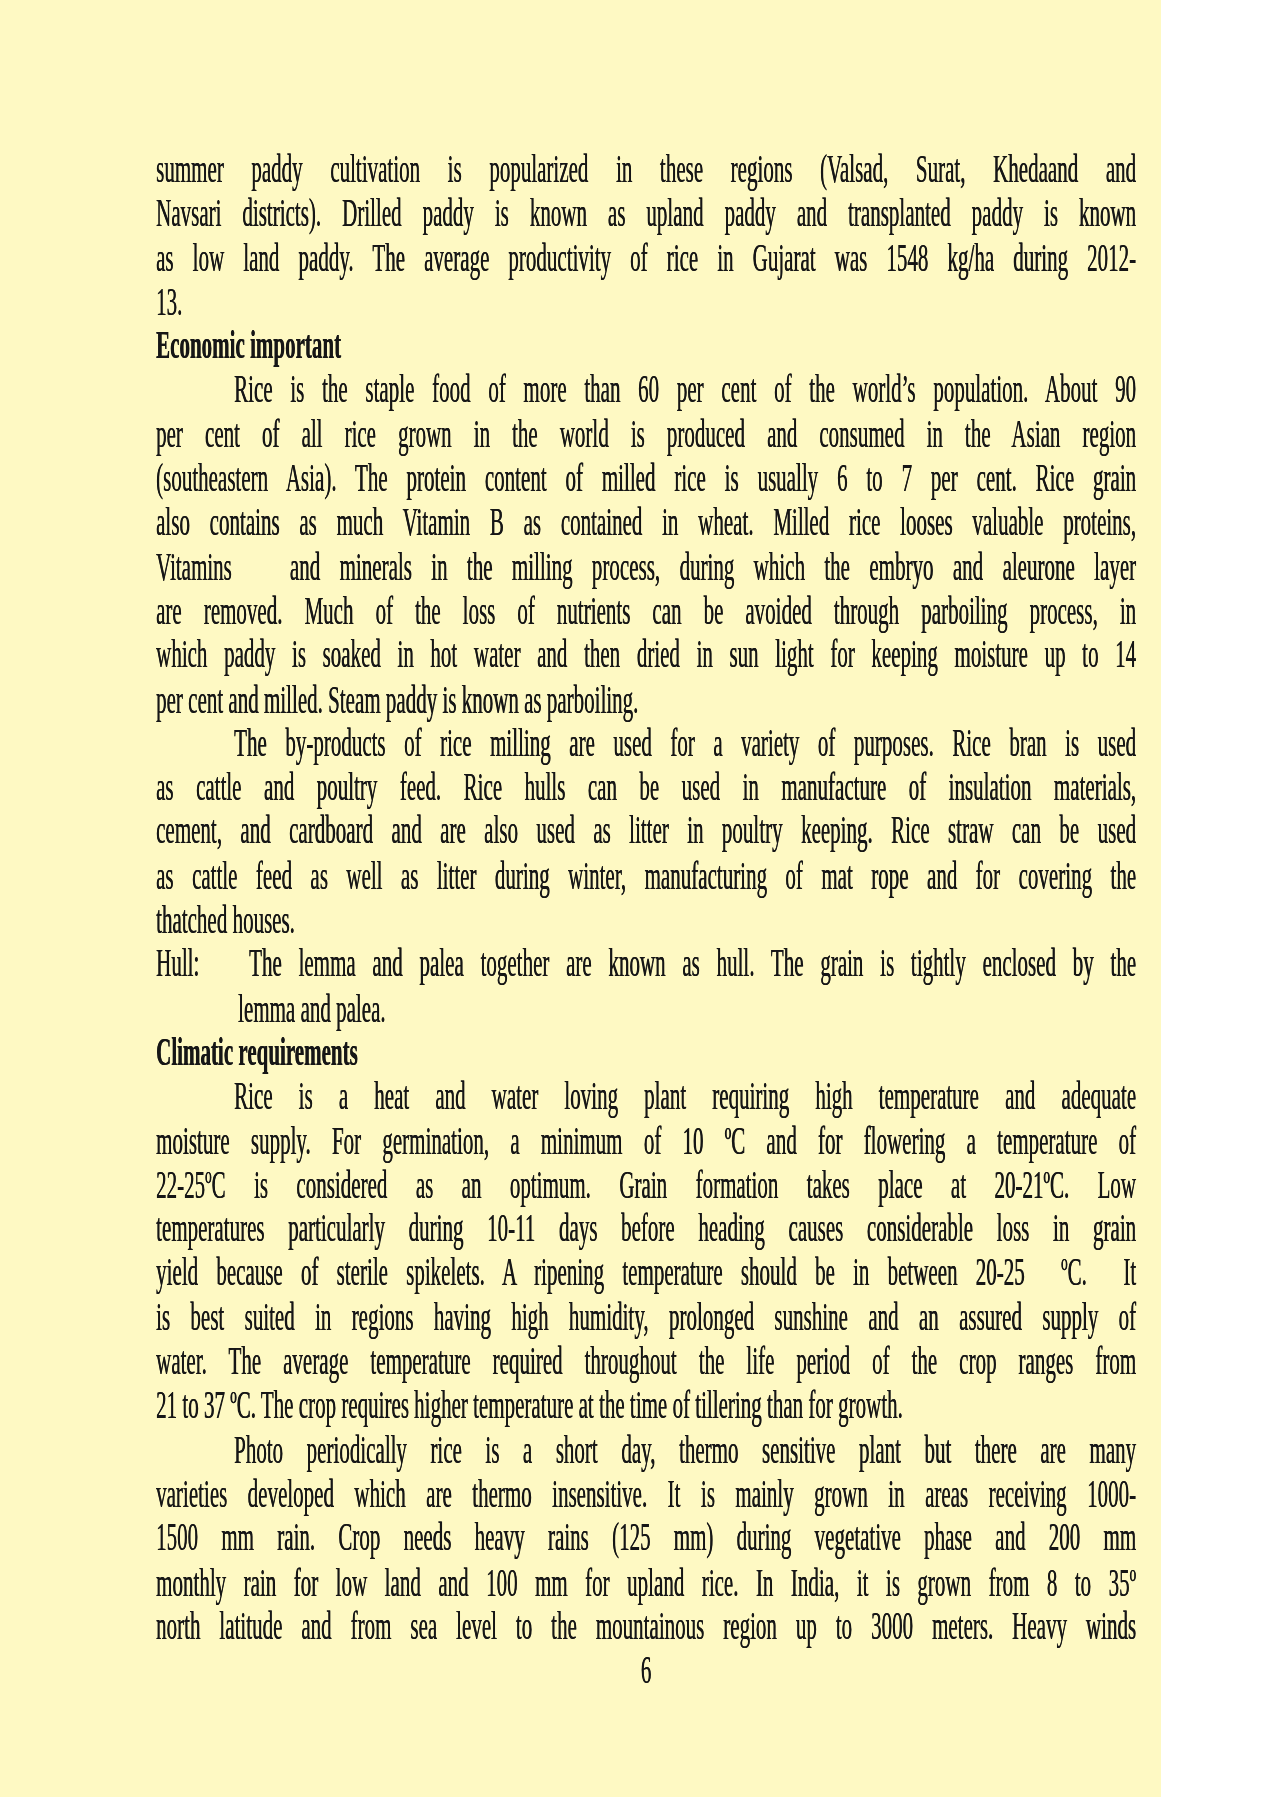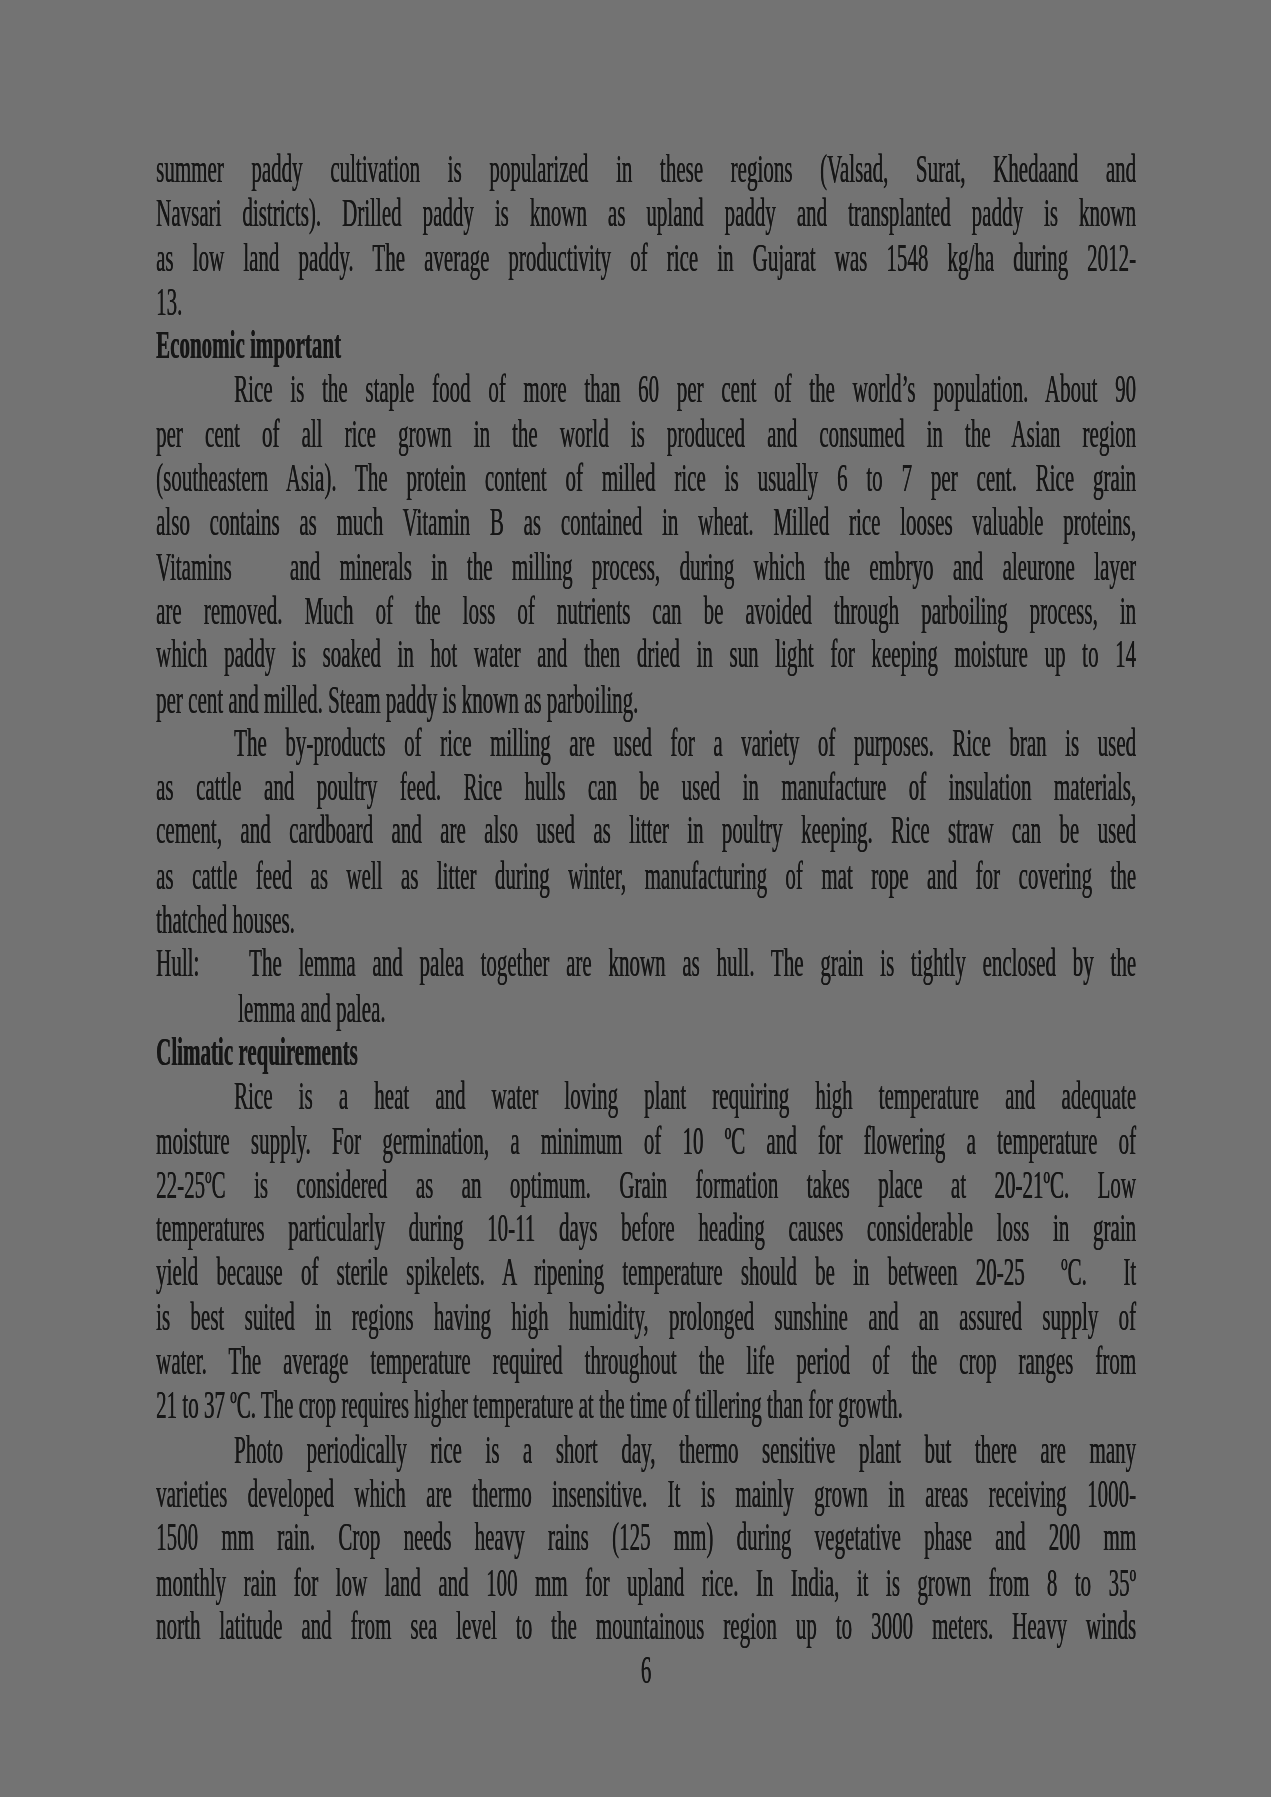--- a/index.html
+++ b/index.html
@@ -1,20 +1,20 @@
 <!DOCTYPE html>
 <html><head>
 <meta charset="utf-8">
 <style>
   html, body { margin: 0; padding: 0; background: #ffffff; }
   #page {
     position: relative;
-    width: 1271px;
+    width: 1161px;
     height: 1797px;
-    background: #737373;
+    background: #fef9c3;
     overflow: hidden;
   }
   #textblock {
     position: absolute;
     left: 156px;
     top: 148px;
     width: 980px;
     transform: scaleY(1.895);
     transform-origin: 0 0;
     font-family: "Liberation Serif", serif;

